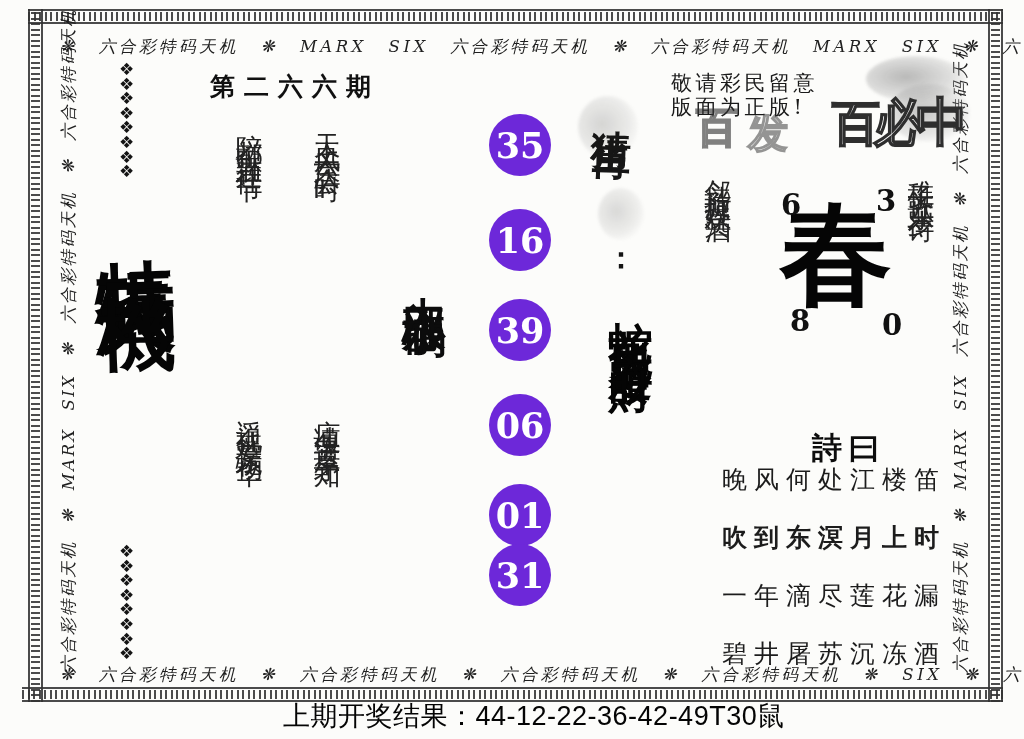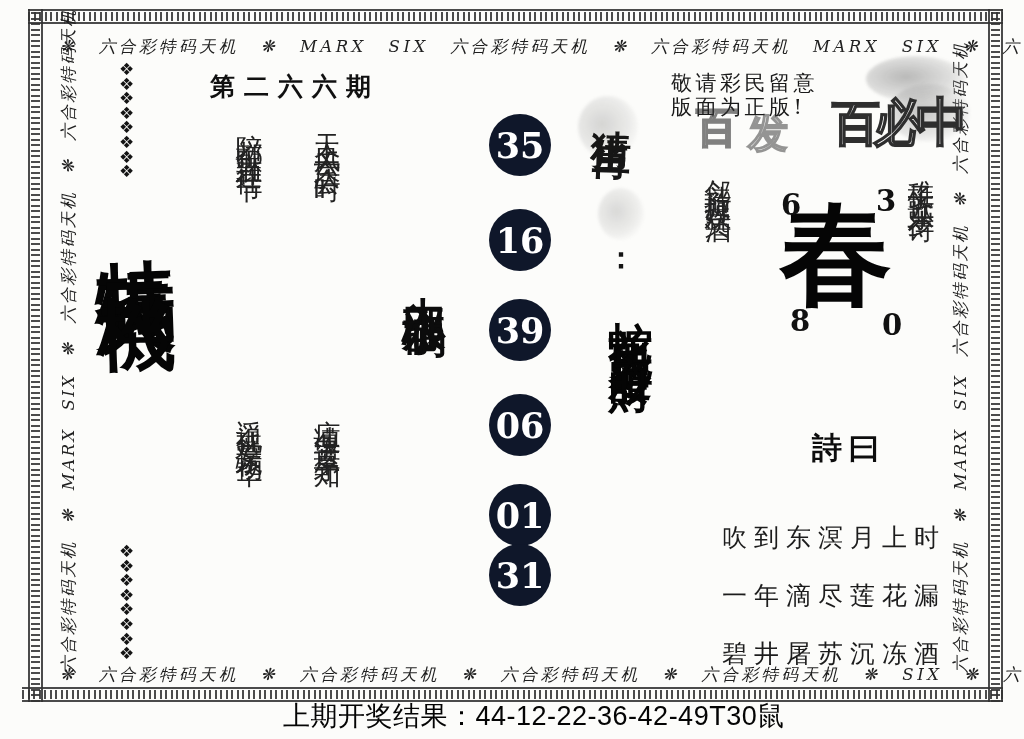--- a/index.html
+++ b/index.html
@@ -27,21 +27,21 @@
   
   .vtext{position:absolute;writing-mode:vertical-rl;text-orientation:upright;white-space:nowrap;}
   
   .issue{position:absolute;left:210px;top:70px;font-size:25px;font-weight:700;letter-spacing:9px;color:#101010;}
   .chain{position:absolute;left:119px;width:20px;font-size:17px;line-height:14.6px;
          word-break:break-all;color:#141414;letter-spacing:6px;}
   .masthead{left:80px;top:196px;font-size:79px;font-weight:700;letter-spacing:12px;color:#050505;
             transform:rotate(-2deg);}
   .verse{font-size:27px;letter-spacing:7px;color:#222;}
   .innercode{left:396px;top:262px;font-size:43px;letter-spacing:5px;font-weight:600;color:#0c0c0c;}
-  .ball{position:absolute;left:489px;width:62px;height:62px;border-radius:50%;background:#0f172a;
+  .ball{position:absolute;left:489px;width:62px;height:62px;border-radius:50%;background:#6d28d9;
         color:#fff;display:flex;align-items:center;justify-content:center;
         font-size:35px;font-weight:600;}
   .zheading{left:586px;top:98px;font-size:40px;font-weight:700;letter-spacing:5px;color:#161616;
             transform:rotate(2deg);}
   .zcolon{position:absolute;left:606px;top:238px;font-size:30px;font-weight:700;}
   .zpred{left:602px;top:286px;font-size:44px;font-weight:700;letter-spacing:8px;color:#050505;}
   .notice{position:absolute;left:671px;top:72px;font-size:21px;line-height:23.5px;
           letter-spacing:3.5px;color:#1a1a1a;white-space:nowrap;}
   .smudge{position:absolute;border-radius:50%;filter:blur(1.5px);
           background:radial-gradient(ellipse at 40% 45%,rgba(110,110,110,.55),rgba(160,160,160,.35) 55%,rgba(200,200,200,0) 78%);}
@@ -112,19 +112,20 @@
   <div class="vtext rcouplet" style="left:700px;top:158px;">邻墙旋打娱宾酒</div>
   <div class="vtext rcouplet" style="left:903px;top:158px;">稚子齐歌乐岁诗</div>
 
   <div class="spring">春</div>
   <div class="snum" style="left:781px;top:188px;">6</div>
   <div class="snum" style="left:876px;top:184px;">3</div>
   <div class="snum" style="left:790px;top:304px;">8</div>
   <div class="snum" style="left:882px;top:308px;">0</div>
 
   <div class="poemhead">詩曰</div>
-  <div class="poemline" style="top:521px;">吹到东溟月上时</div>
+  <div class="poemline" style="top:463px;">晚风何处江楼笛</div>
+  <div class="poemline" style="top:521px;font-weight:bold;">吹到东溟月上时</div>
   <div class="poemline" style="top:579px;">一年滴尽莲花漏</div>
   <div class="poemline" style="top:637px;">碧井屠苏沉冻酒</div>
 
   <div class="result"><span>上期开奖结果：</span><span>44-12-22-36-42-49T30鼠</span></div>
 
 </div>
 
 </body></html>

